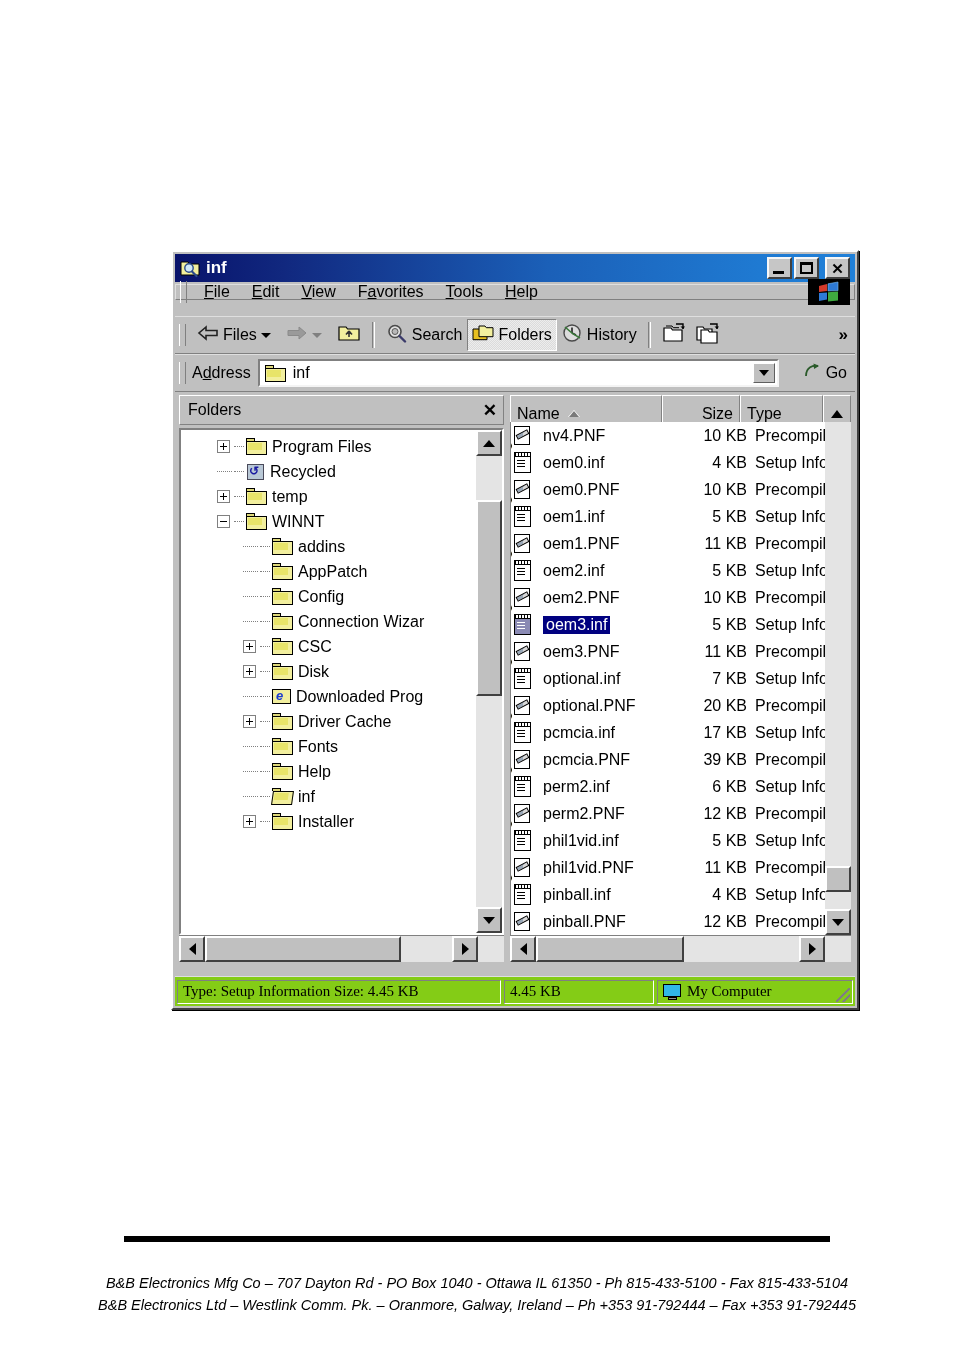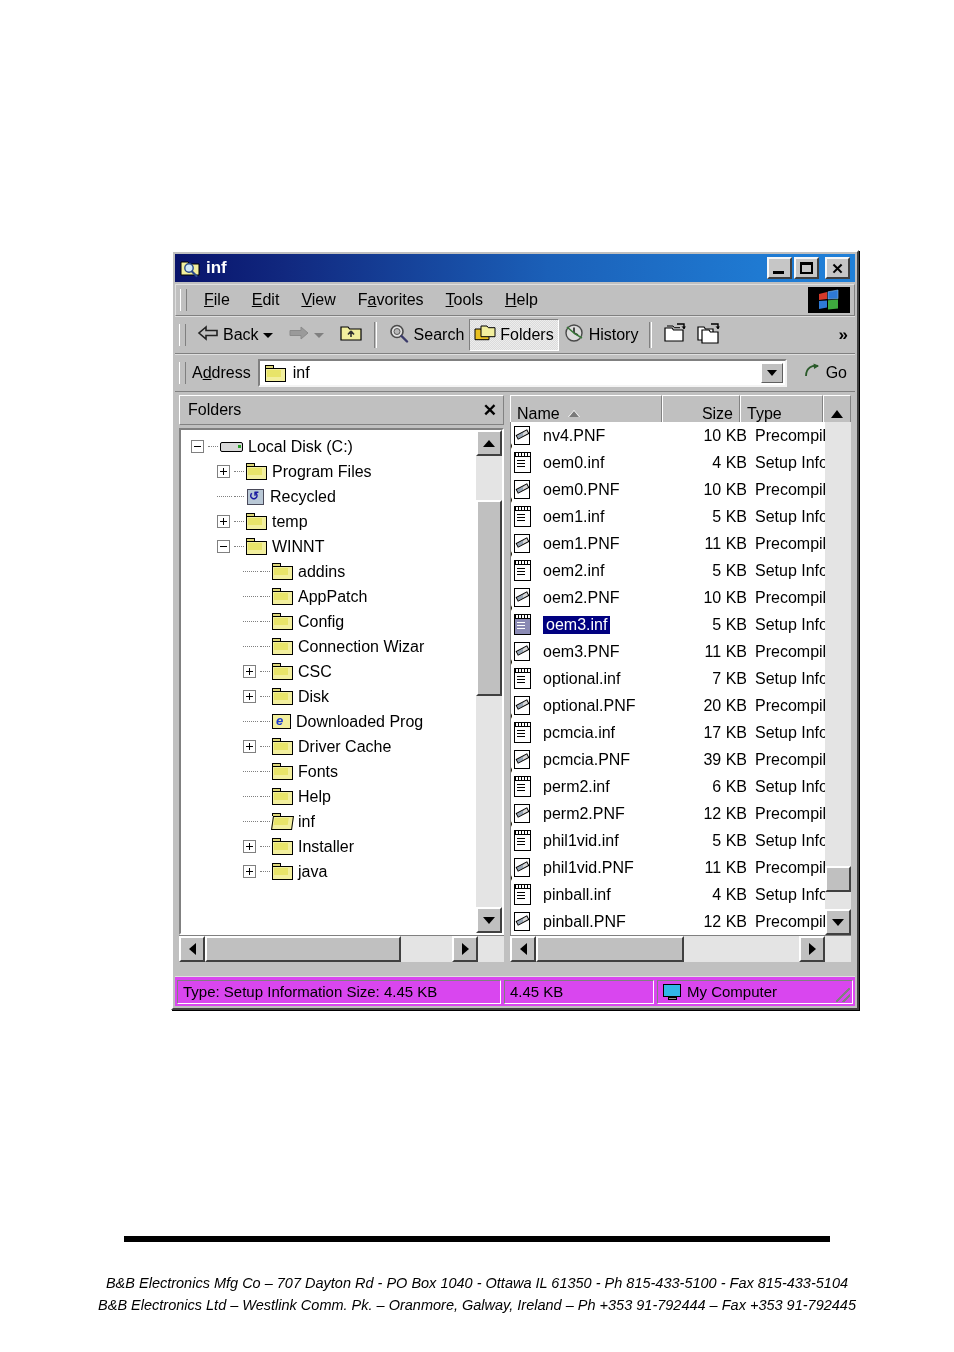--- a/index.html
+++ b/index.html
@@ -73,21 +73,21 @@
     position: absolute; left: 0; top: 0; right: 0; bottom: 0;
     color: #000; font-size: 15px; font-weight: bold;
     display: flex; align-items: center; justify-content: center;
     font-family: "Liberation Sans", sans-serif;
     line-height: 1;
   }
 
   
   #menubar-row {
     position: absolute; left: 2px; top: 32px;
-    width: 680px; height: 32px;
+    width: 680px; height: 16px;
     display: flex; align-items: stretch;
   }
   #menubar {
     flex: 1; background: #c0c0c0;
     display: flex; align-items: center;
     border-top: 1px solid #dfdfdf;
     border-left: 1px solid #dfdfdf;
     border-bottom: 1px solid #808080;
     box-sizing: border-box;
     padding-left: 2px;
@@ -200,21 +200,21 @@
   }
   #address-arrow i {
     width: 0; height: 0;
     border-left: 5px solid transparent;
     border-right: 5px solid transparent;
     border-top: 6px solid #000;
     display: block;
   }
   #go-btn {
     display: flex; align-items: center; gap: 3px;
-    padding: 0 8px 0 16px; font-size: 16px; color: #000;
+    padding: 0 8px 0 24px; font-size: 16px; color: #000;
   }
 
   
   #panes {
     position: absolute; left: 2px; top: 140px;
     width: 680px; height: 572px;
     display: flex;
   }
   #tree-pane {
     width: 332px; background: #c0c0c0;
@@ -513,26 +513,27 @@
     border-top: 1px solid #808080;
     box-sizing: border-box;
   }
   #tree-hbar { left: 4px; right: 3px; }
   #list-hbar { left: 3px; right: 4px; }
 
   
   #statusbar {
     position: absolute; left: 2px; bottom: 2px;
     width: 680px; height: 30px;
-    background: #d946ef;
+    background: #84cc16;
     border-top: 1px solid #dfdfdf;
     box-sizing: border-box;
     display: flex; align-items: center;
     padding: 2px 2px;
     gap: 3px;
+    font-family: Liberation Serif, serif;
   }
   .statuspanel {
     height: 24px;
     border-top: 1px solid #808080;
     border-left: 1px solid #808080;
     border-right: 1px solid #ffffff;
     border-bottom: 1px solid #ffffff;
     box-sizing: border-box;
     display: flex; align-items: center;
     font-size: 15px; color: #000;
@@ -629,21 +630,21 @@
   </div>
 
   <div id="toolbar">
     <span class="gripper"></span>
     <div class="tbbtn">
       <span>
         <svg width="22" height="16" viewBox="0 0 22 16">
           <path d="M9 2 L2 8 L9 14 L9 10.5 L20 10.5 L20 5.5 L9 5.5 Z" fill="none" stroke="#222" stroke-width="1.6"></path>
         </svg>
       </span>
-      <span style="margin-left:4px">Back</span>
+      <span style="margin-left:4px">Files</span>
       <i class="tb-drop"></i>
     </div>
     <div class="tbbtn">
       <span>
         <svg width="22" height="16" viewBox="0 0 22 16">
           <path d="M13 2 L20 8 L13 14 L13 10.5 L2 10.5 L2 5.5 L13 5.5 Z" fill="#9a9a9a" stroke="#8a8a8a" stroke-width="1"></path>
         </svg>
       </span>
       <i class="tb-drop dim"></i>
     </div>
@@ -737,30 +738,20 @@
 
     <div id="tree-pane">
       <div id="folders-header">
         <span id="folders-title">Folders</span>
         <span id="folders-close">✕</span>
       </div>
 
       <div id="tree-body">
         <div class="tree-rows" id="tree-rows">
             <div class="tree-row">
-              <span class="tindent" style="width: 10px;"></span>
-              <span class="expander"></span>
-              <span class="dotline"></span>
-              <span class="ic ic-drive">
-                <i class="case"></i>
-                <i class="led"></i>
-              </span>
-              <span class="tree-label">Local Disk (C:)</span>
-            </div>
-            <div class="tree-row">
               <span class="tindent" style="width: 36px;"></span>
               <span class="expander plus"></span>
               <span class="dotline"></span>
               <span class="ic ic-folder">
                 <i class="tab"></i>
                 <i class="body"></i>
               </span>
               <span class="tree-label">Program Files</span>
             </div>
             <div class="tree-row">
@@ -905,30 +896,20 @@
             </div>
             <div class="tree-row">
               <span class="tindent" style="width: 62px;"></span>
               <span class="expander plus"></span>
               <span class="dotline"></span>
               <span class="ic ic-folder">
                 <i class="tab"></i>
                 <i class="body"></i>
               </span>
               <span class="tree-label">Installer</span>
-            </div>
-            <div class="tree-row">
-              <span class="tindent" style="width: 62px;"></span>
-              <span class="expander plus"></span>
-              <span class="dotline"></span>
-              <span class="ic ic-folder">
-                <i class="tab"></i>
-                <i class="body"></i>
-              </span>
-              <span class="tree-label">java</span>
             </div>
           </div>
         <div class="vscroll">
           <div class="sbbtn" style="top:0;right:0">
               <i class="arr-up"></i>
             </div>
           <div class="thumb" style="top:70px;right:0;width:26px;height:196px"></div>
           <div class="sbbtn" style="bottom:0;right:0">
               <i class="arr-down"></i>
             </div>

